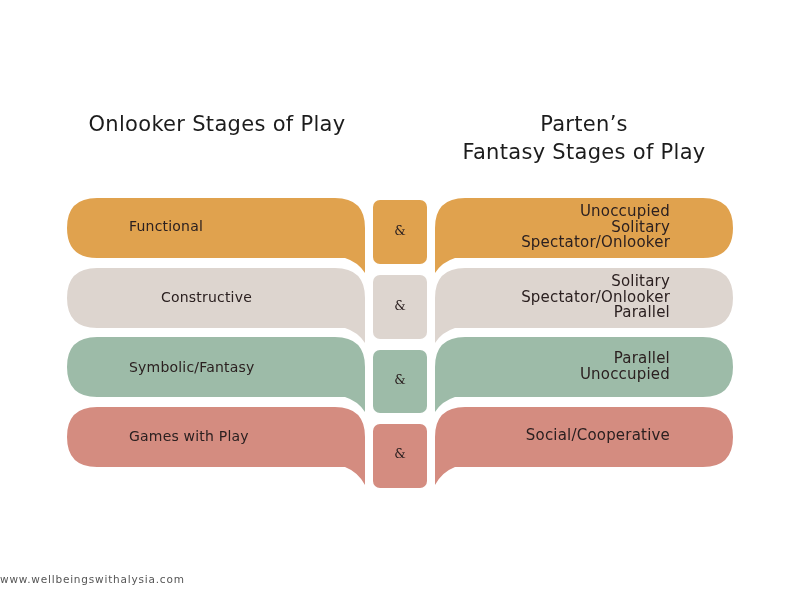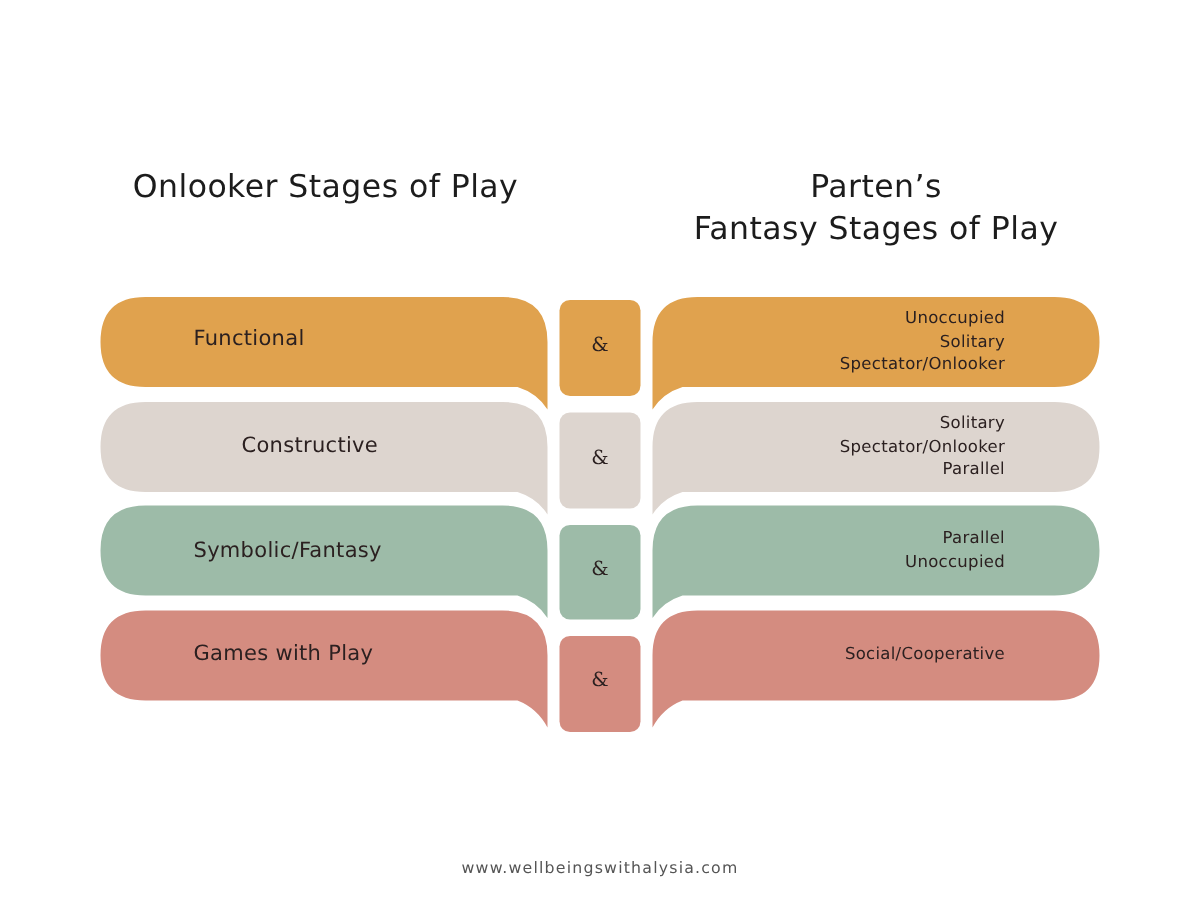--- a/index.html
+++ b/index.html
@@ -12,27 +12,27 @@
       font-size: 21px; line-height: 28px; color: #1c1c1c; letter-spacing: 0.3px;
     }
     .heading.left { left: 47px; }
     .heading.right { left: 414px; }
     .heading span { display: block; }
     svg.shapes { position: absolute; left: 0; top: 0; }
     .label {
       position: absolute; font-size: 14px; color: #2b2020; letter-spacing: 0.2px;
     }
     .left-label { left: 129px; }
-    .right-label { right: 130px; text-align: right; font-size: 11px; line-height: 15.5px; margin-left: 23px; }
+    .right-label { right: 130px; text-align: right; font-size: 15px; line-height: 15.5px; margin-left: 23px; }
     .amp {
       position: absolute; width: 54px; text-align: center; left: 373px;
       font-size: 13px; font-family: "DejaVu Serif", serif; color: #2b2020;
     }
     .footer {
-      position: absolute; top: 573px; left: 0; width: 800px; text-align: center;
+      position: absolute; top: 573px; left: 0; width: 800px; text-align: left;
       font-size: 10.5px; color: #555; letter-spacing: 0.8px;
     }
   </style>
 </head>
 <body>
 
 <div class="heading left">
   <span>Onlooker Stages of Play</span>
 </div>
 <div class="heading right">

